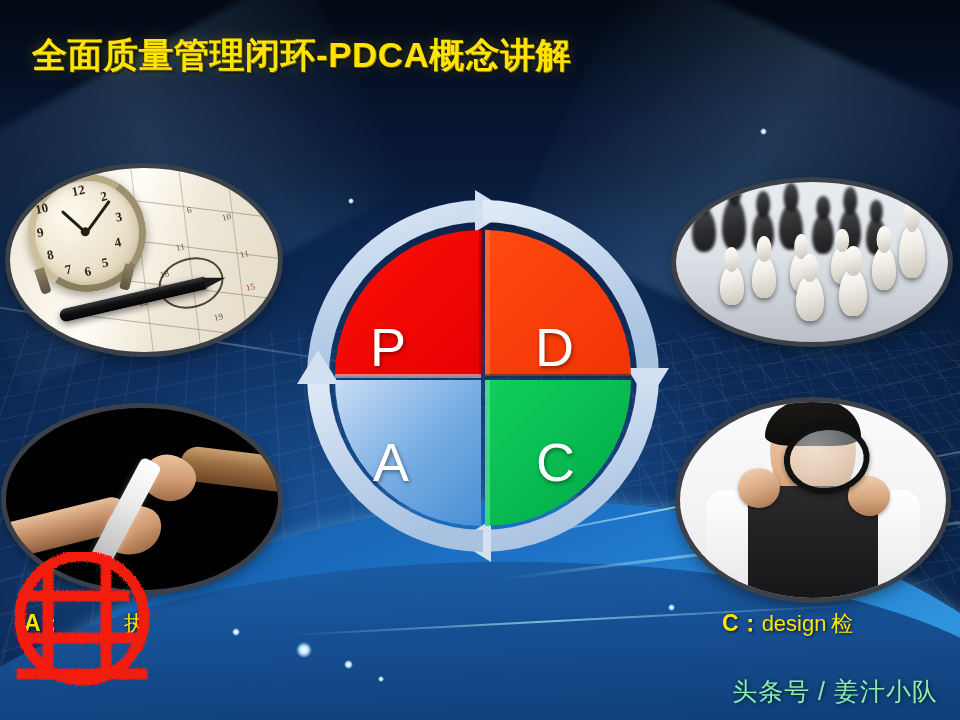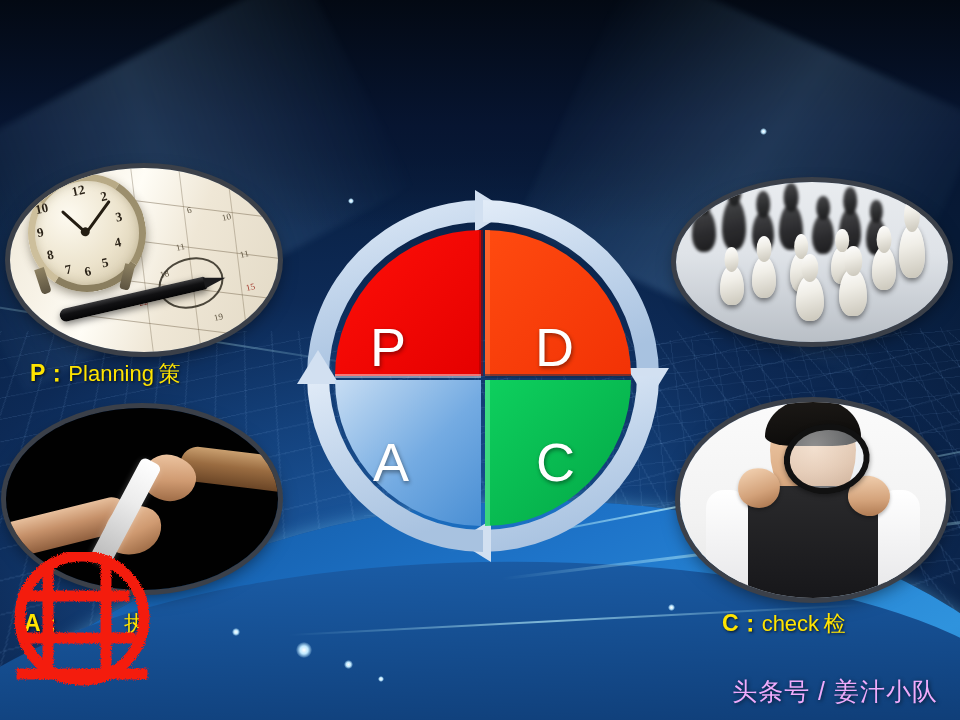--- a/index.html
+++ b/index.html
@@ -351,21 +351,21 @@
     left: 2px; top: 552px;
     width: 166px; height: 140px;
     pointer-events: none;
   }
   #stamp svg { width: 100%; height: 100%; display: block; }
 
   
   #watermark {
     position: absolute;
     right: 22px; bottom: 12px;
-    color: #f0abfc;
+    color: #86efac;
     font-size: 25px;
     letter-spacing: 1px;
     text-shadow: 1px 1px 4px rgba(0,0,0,.7);
     white-space: nowrap;
   }
 </style>
 </head>
 <body>
 
 <div id="slide">
@@ -390,20 +390,21 @@
 
   <div class="glow-dot" style="left:760px;top:128px;width:7px;height:7px;"></div>
   <div class="glow-dot" style="left:296px;top:642px;width:16px;height:16px;"></div>
   <div class="glow-dot" style="left:344px;top:660px;width:9px;height:9px;"></div>
   <div class="glow-dot" style="left:378px;top:676px;width:6px;height:6px;"></div>
   <div class="glow-dot" style="left:232px;top:628px;width:8px;height:8px;"></div>
   <div class="glow-dot" style="left:668px;top:604px;width:7px;height:7px;"></div>
   <div class="glow-dot" style="left:348px;top:198px;width:6px;height:6px;"></div>
   <div class="glow-dot" style="left:30px;top:486px;width:9px;height:9px;"></div>
 
+  <div class="title">全面质量管理闭环-PDCA概念讲解</div>
 
   <div class="photo" id="photo-plan">
     <div class="inner clockscene">
       <div class="cal-line" style="top:14%;transform:rotate(7deg);"></div>
       <div class="cal-line" style="top:36%;transform:rotate(7deg);"></div>
       <div class="cal-line" style="top:58%;transform:rotate(7deg);"></div>
       <div class="cal-line" style="top:80%;transform:rotate(7deg);"></div>
       <div class="cal-vline" style="left:44%;transform:rotate(-7deg);"></div>
       <div class="cal-vline" style="left:62%;transform:rotate(-7deg);"></div>
       <div class="cal-vline" style="left:80%;transform:rotate(-7deg);"></div>
@@ -575,33 +576,29 @@
         <rect x="192" y="188" width="146" height="4" fill="#102a4c" opacity=".5"></rect>
       </g>
     </svg>
 
     <div class="quad-letter lt-p">P</div>
     <div class="quad-letter lt-d">D</div>
     <div class="quad-letter lt-c">C</div>
     <div class="quad-letter lt-a">A</div>
   </div>
 
-  <div class="caption" id="cap-plan">
-    <span class="key">P</span><span class="key">：</span><span class="eng">Planning</span>
-    <span class="cn">策</span>
-  </div>
 
 
   <div class="caption" id="cap-do">
     <span class="key">A</span><span class="key">：</span>
     <span class="cn" style="margin-left:56px;">执</span>
   </div>
 
   <div class="caption" id="cap-check">
-    <span class="key">C</span><span class="key">：</span><span class="eng">check</span>
+    <span class="key">C</span><span class="key">：</span><span class="eng">design</span>
     <span class="cn">检</span>
   </div>
 
   <div id="stamp">
     <svg viewBox="0 0 166 140" xmlns="http://www.w3.org/2000/svg">
       <defs>
         <filter id="rough">
           <feTurbulence type="fractalNoise" baseFrequency="0.9" numOctaves="3" result="n"></feTurbulence>
           <feDisplacementMap in="SourceGraphic" in2="n" scale="4" xChannelSelector="R" yChannelSelector="G"></feDisplacementMap>
         </filter>

